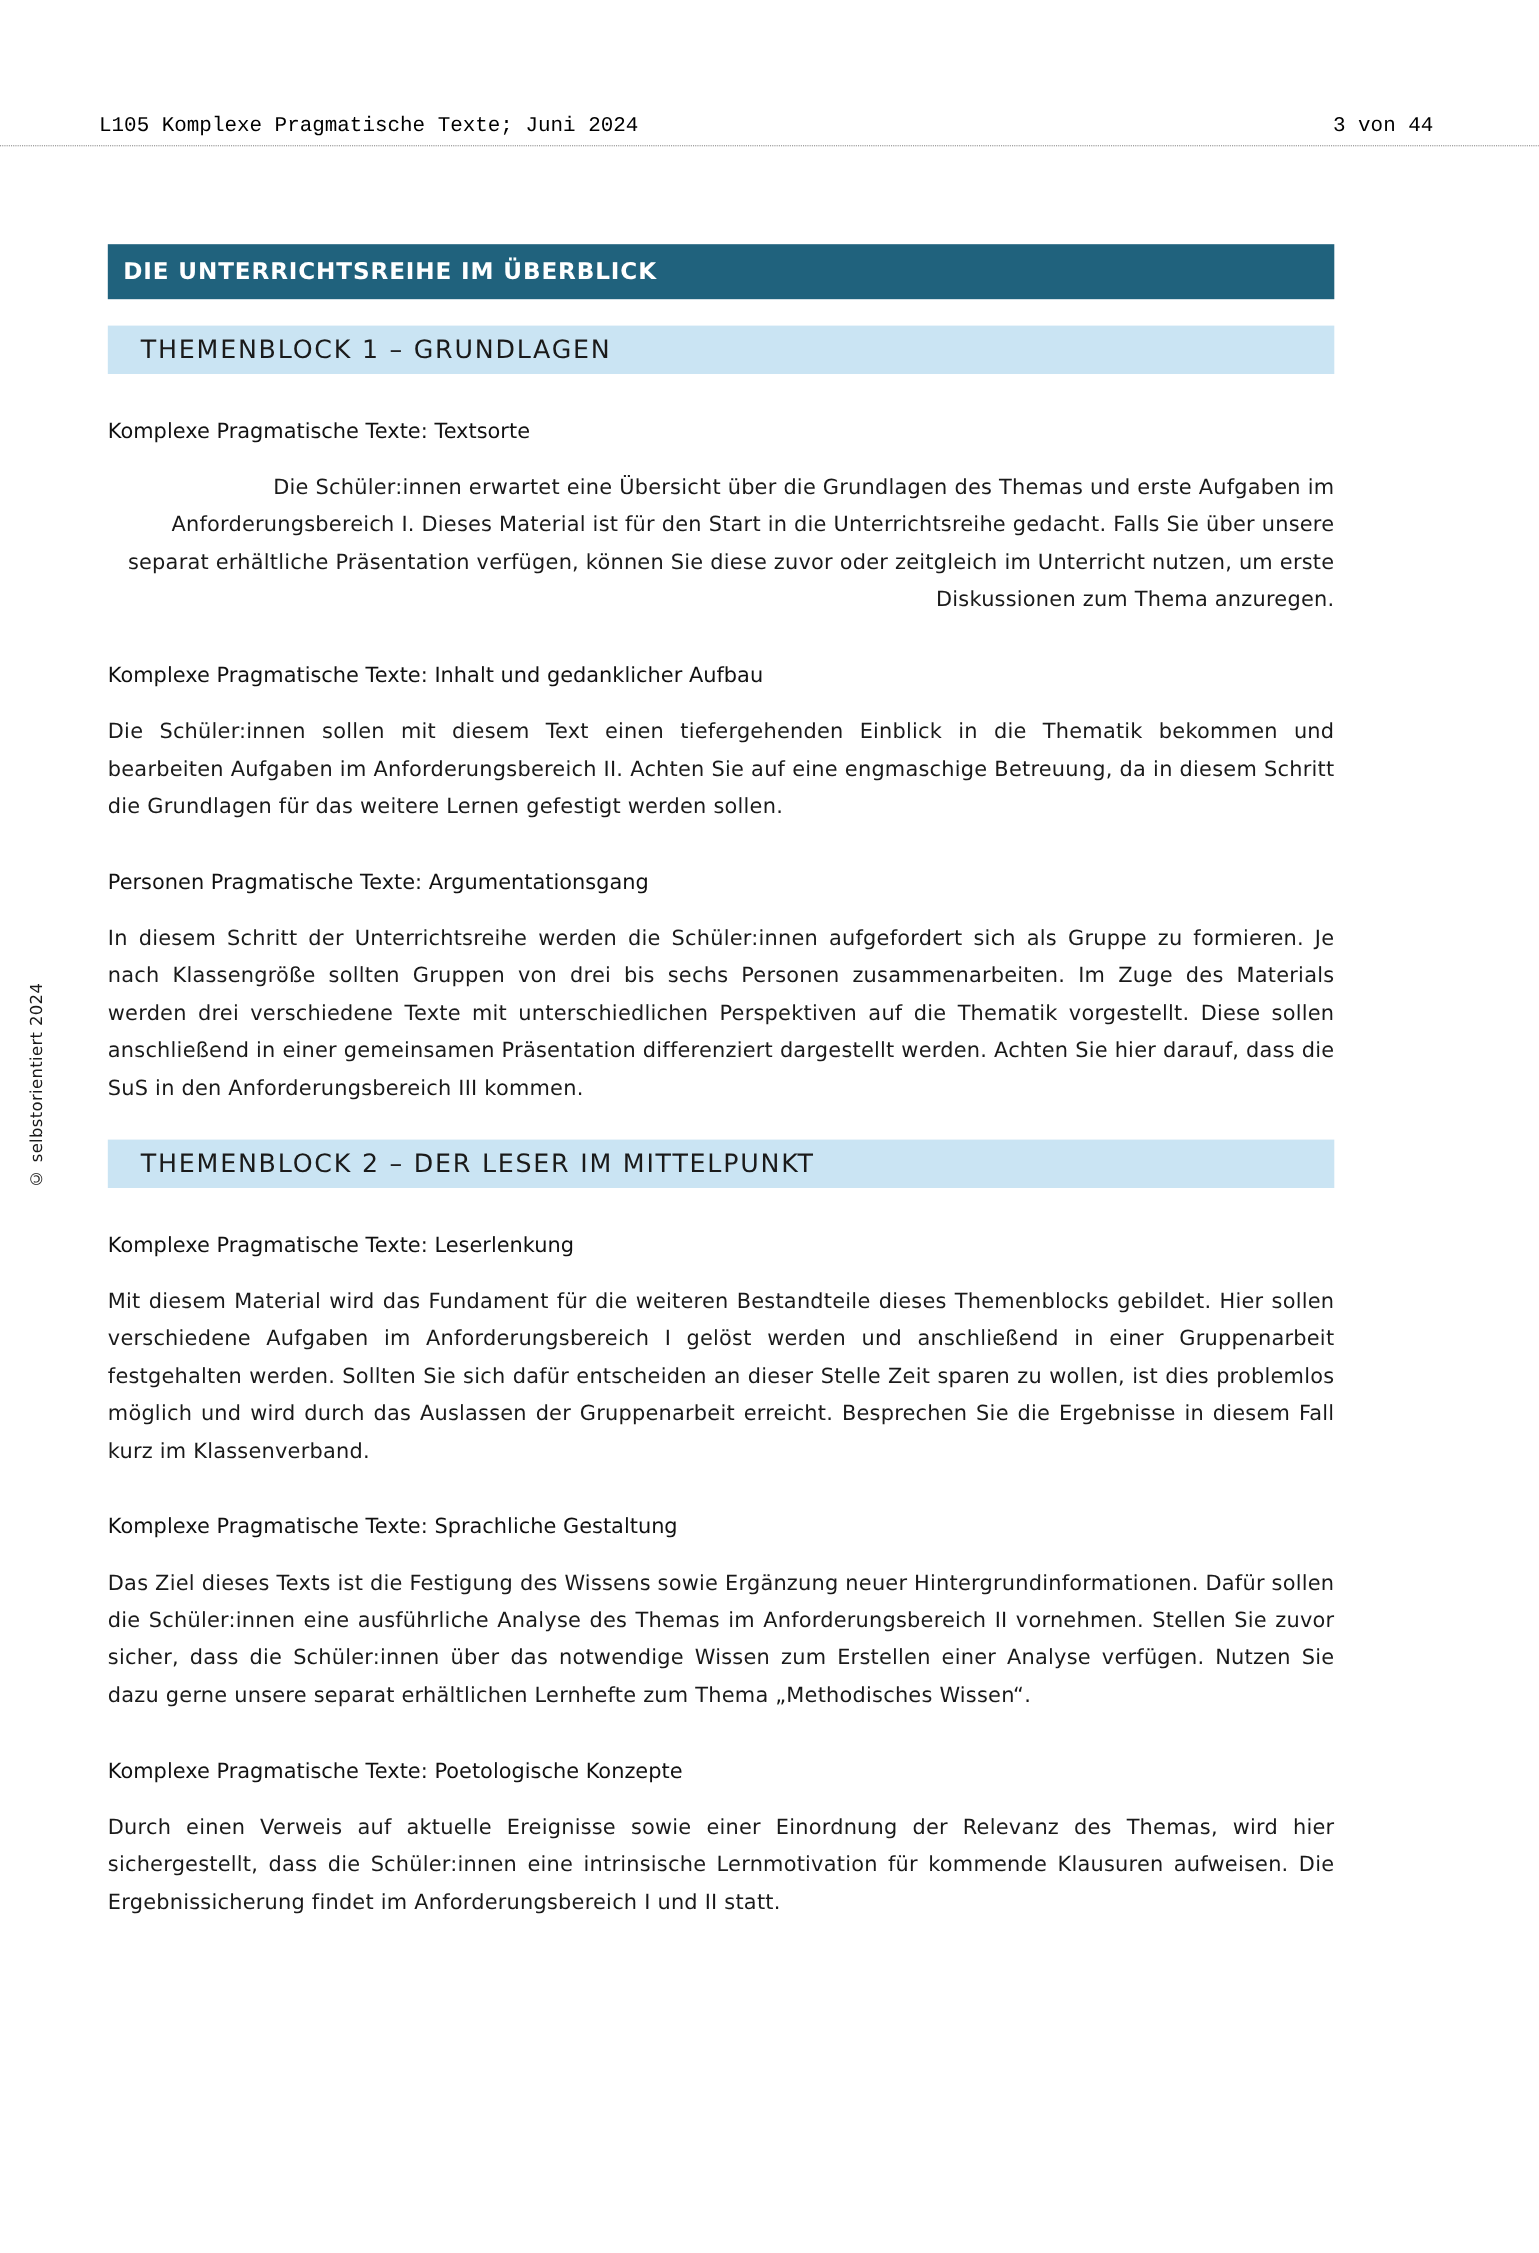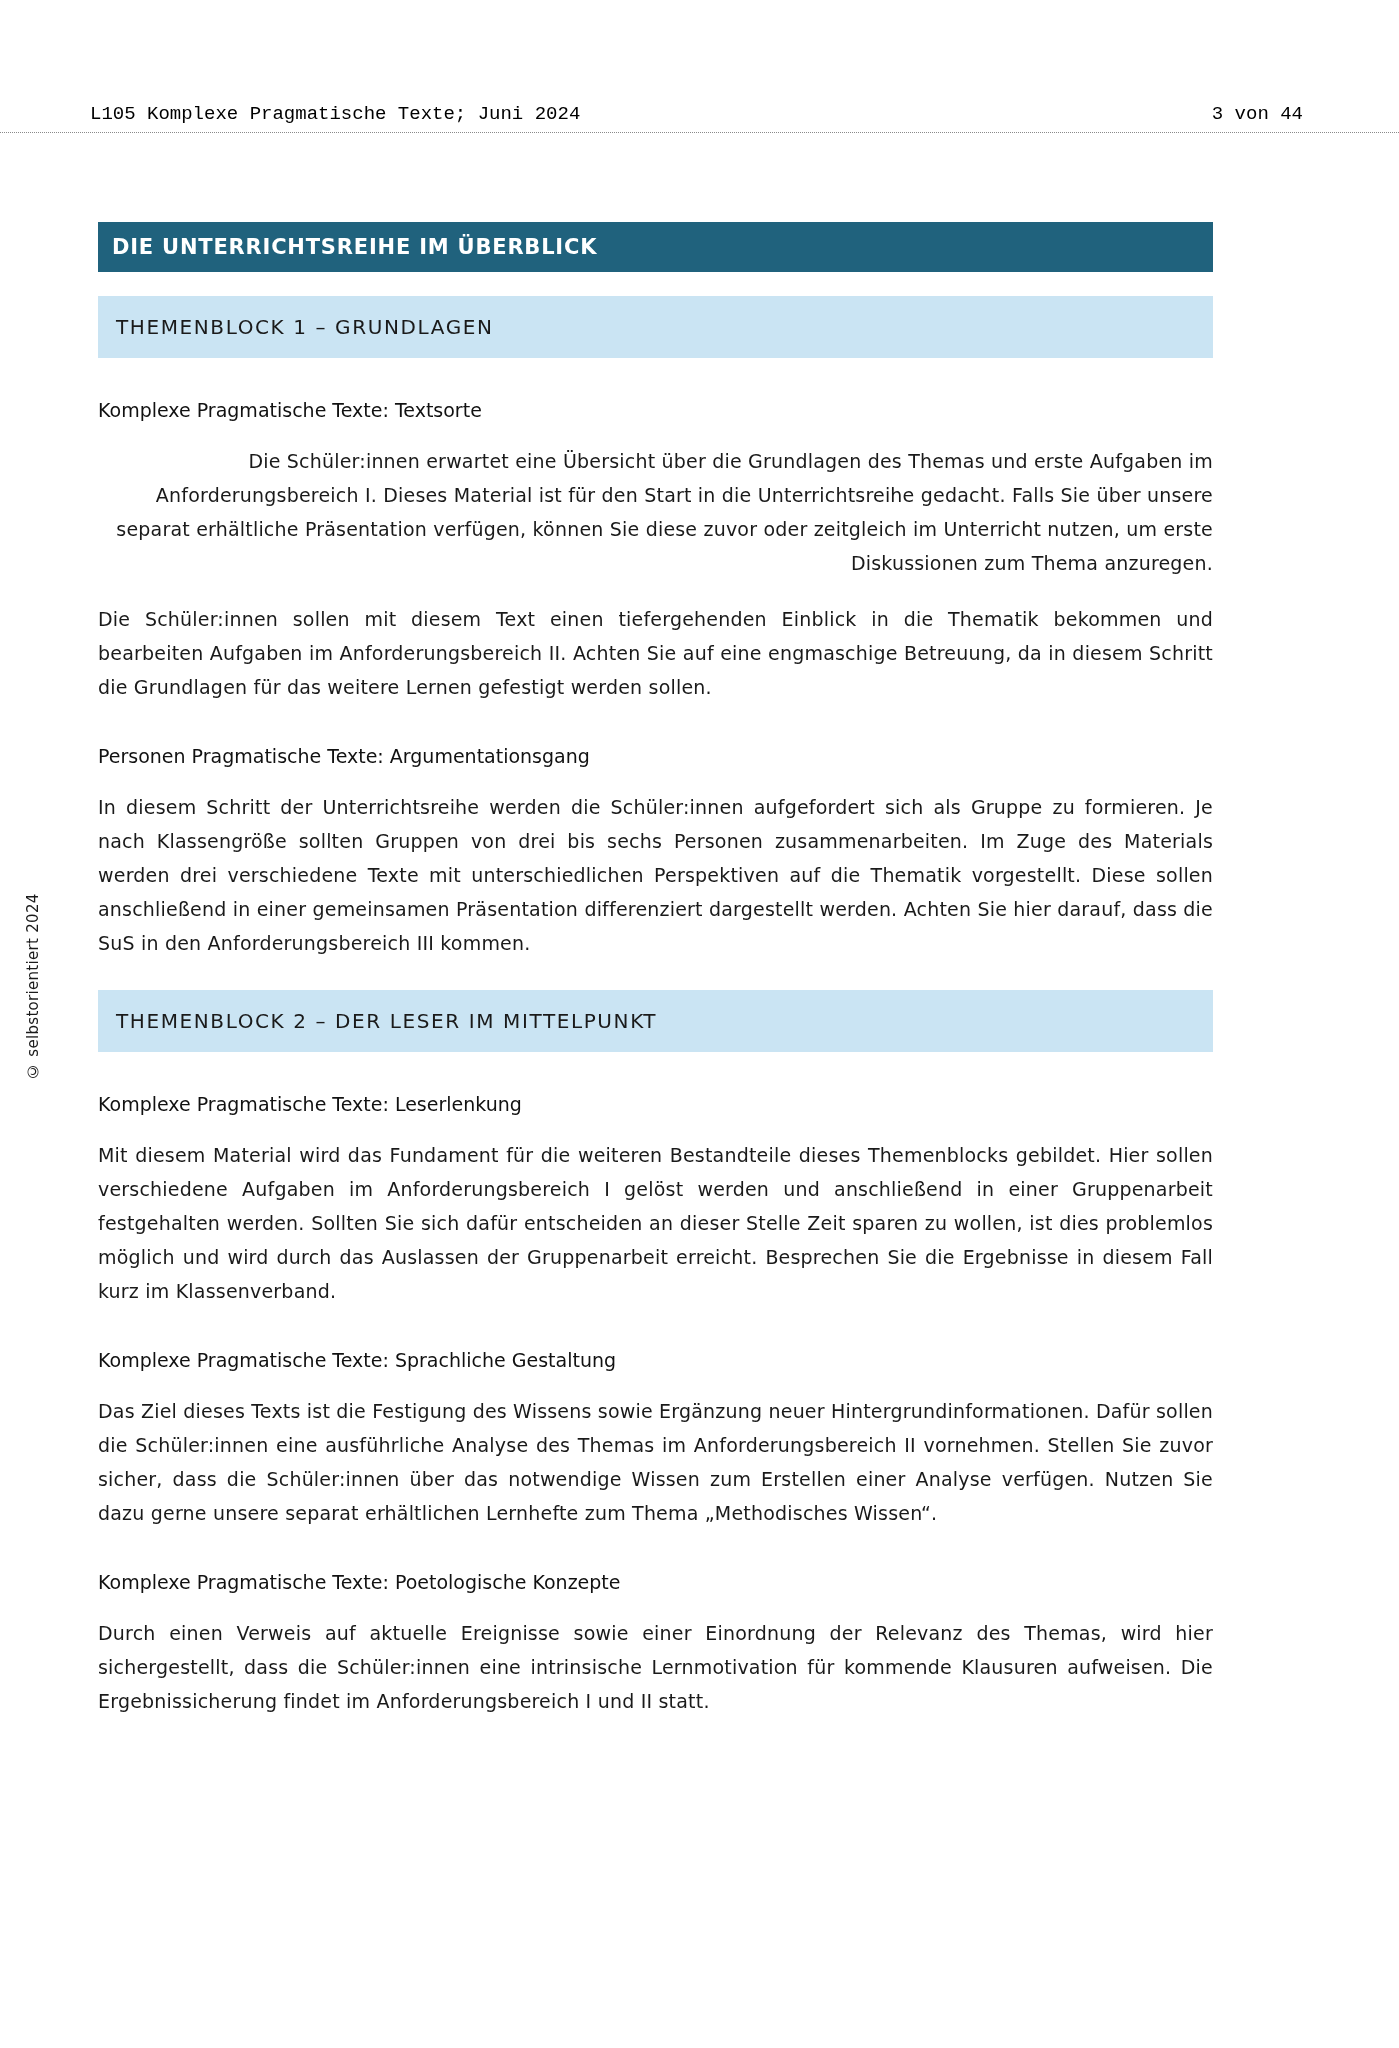--- a/index.html
+++ b/index.html
@@ -60,29 +60,29 @@
     letter-spacing: 0.8px;
     display: flex;
     align-items: center;
     padding-left: 14px;
     box-sizing: border-box;
     width: 100%;
     text-align: center;
   }
   .banner-light {
     margin-top: 24px;
-    height: 62px;
+    height: 44px;
     background: #CAE4F3;
     color: #1a1a1a;
-    font-size: 20px;
+    font-size: 23px;
     font-weight: normal;
     letter-spacing: 1.6px;
     display: flex;
     align-items: center;
-    padding-left: 18px;
+    padding-left: 30px;
     box-sizing: border-box;
     width: 100%;
   }
   .banner-light.block2 { margin-top: 30px; }
   h3.sec-heading {
     margin: 40px 0 0 0;
     font-size: 19px;
     font-weight: normal;
     line-height: 24px;
     color: #111111;
@@ -118,20 +118,21 @@
       <span>DIE UNTERRICHTSREIHE IM ÜBERBLICK</span>
     </div>
 
     <div class="banner-light">
       <span>THEMENBLOCK 1 – GRUNDLAGEN</span>
     </div>
 
     <h3 class="sec-heading">Komplexe Pragmatische Texte: Textsorte</h3>
     <p class="body-text">Die Schüler:innen erwartet eine Übersicht über die Grundlagen des Themas und erste Aufgaben im Anforderungsbereich I. Dieses Material ist für den Start in die Unterrichtsreihe gedacht. Falls Sie über unsere separat erhältliche Präsentation verfügen, können Sie diese zuvor oder zeitgleich im Unterricht nutzen, um erste Diskussionen zum Thema anzuregen.</p>
 
+    <h3 class="sec-heading">Komplexe Pragmatische Texte: Inhalt und gedanklicher Aufbau</h3>
     <p class="body-text justified">Die Schüler:innen sollen mit diesem Text einen tiefergehenden Einblick in die Thematik bekommen und bearbeiten Aufgaben im Anforderungsbereich II. Achten Sie auf eine engmaschige Betreuung, da in diesem Schritt die Grundlagen für das weitere Lernen gefestigt werden sollen.</p>
 
     <h3 class="sec-heading">Personen Pragmatische Texte: Argumentationsgang</h3>
     <p class="body-text justified">In diesem Schritt der Unterrichtsreihe werden die Schüler:innen aufgefordert sich als Gruppe zu formieren. Je nach Klassengröße sollten Gruppen von drei bis sechs Personen zusammenarbeiten. Im Zuge des Materials werden drei verschiedene Texte mit unterschiedlichen Perspektiven auf die Thematik vorgestellt. Diese sollen anschließend in einer gemeinsamen Präsentation differenziert dargestellt werden. Achten Sie hier darauf, dass die SuS in den Anforderungsbereich III kommen.</p>
 
     <div class="banner-light block2">
       <span>THEMENBLOCK 2 – DER LESER IM MITTELPUNKT</span>
     </div>
 
     <h3 class="sec-heading">Komplexe Pragmatische Texte: Leserlenkung</h3>

